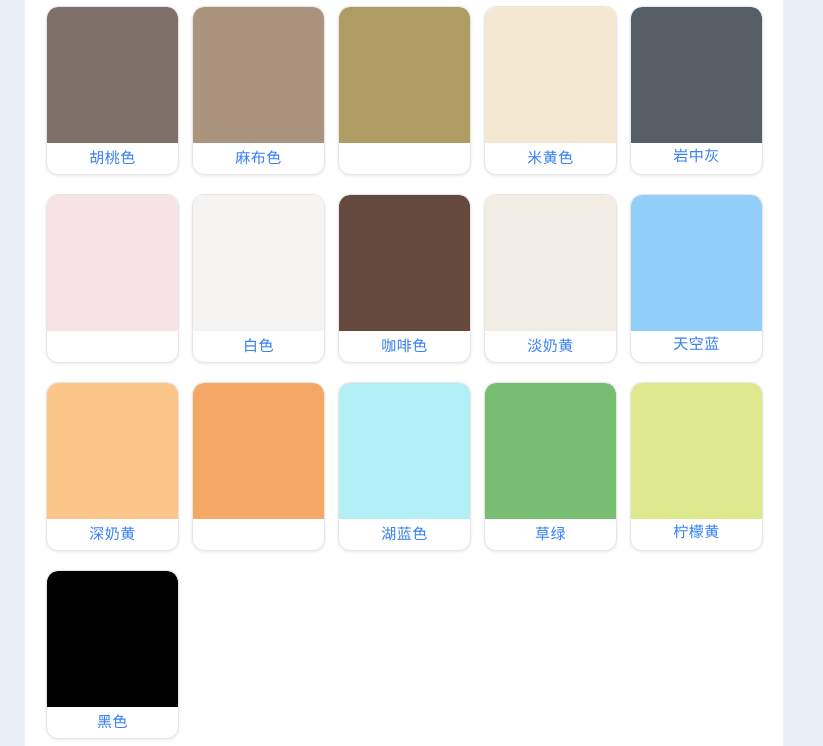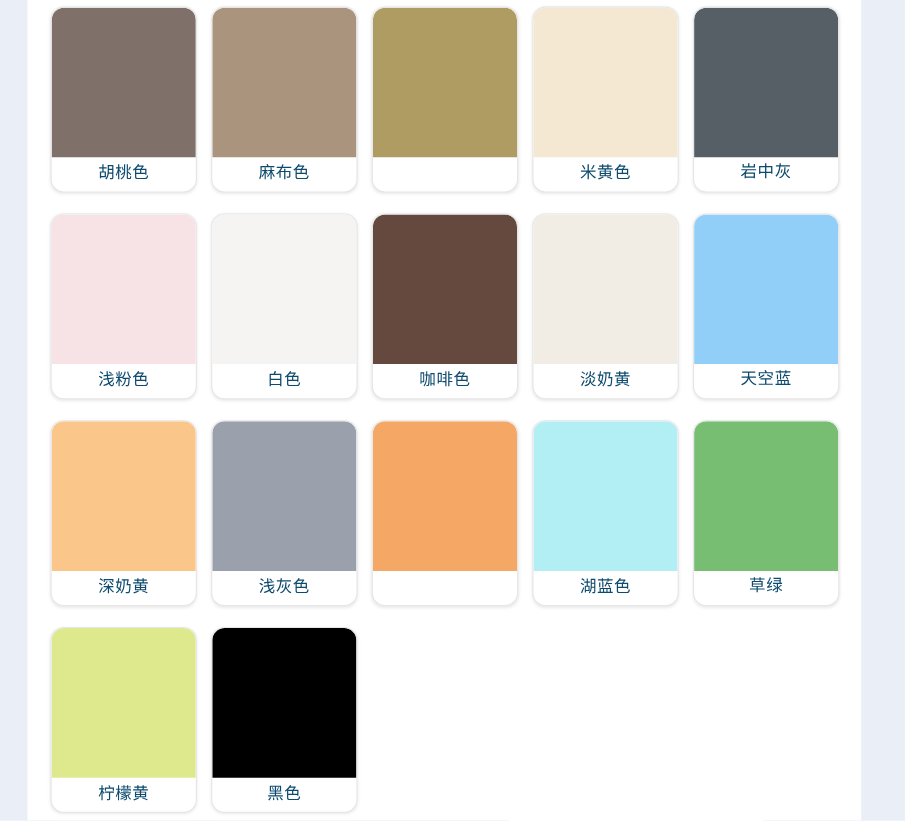--- a/index.html
+++ b/index.html
@@ -64,21 +64,21 @@
     flex: none;
     border-top-left-radius: 11px;
     border-top-right-radius: 11px;
   }
   .swatch-label {
     flex: 1 1 auto;
     display: flex;
     align-items: center;
     justify-content: center;
     font-size: 15px;
-    color: #0c4a6e;
+    color: #3b82f6;
     letter-spacing: 0.5px;
     line-height: 1;
     padding-bottom: 2px;
     user-select: none;
   }
 </style>
 </head>
 <body style="background-color: rgb(233, 238, 247);">
 
 <div id="app-root" style="background-color: rgb(233, 238, 247);">
@@ -98,45 +98,40 @@
         <div class="swatch-card">
           <div class="swatch-color" style="background-color: rgb(244, 232, 210);"></div>
           <div class="swatch-label">米黄色</div>
         </div>
         <div class="swatch-card">
           <div class="swatch-color" style="background-color: rgb(86, 94, 102);"></div>
           <div class="swatch-label">岩中灰</div>
         </div>
         <div class="swatch-card">
           <div class="swatch-color" style="background-color: rgb(247, 227, 230);"></div>
-          <div class="swatch-label">浅粉色</div>
         </div>
         <div class="swatch-card">
           <div class="swatch-color" style="background-color: rgb(245, 244, 243);"></div>
           <div class="swatch-label">白色</div>
         </div>
         <div class="swatch-card">
           <div class="swatch-color" style="background-color: rgb(101, 73, 63);"></div>
           <div class="swatch-label">咖啡色</div>
         </div>
         <div class="swatch-card">
           <div class="swatch-color" style="background-color: rgb(242, 237, 228);"></div>
           <div class="swatch-label">淡奶黄</div>
         </div>
         <div class="swatch-card">
           <div class="swatch-color" style="background-color: rgb(146, 207, 248);"></div>
           <div class="swatch-label">天空蓝</div>
         </div>
         <div class="swatch-card">
           <div class="swatch-color" style="background-color: rgb(251, 198, 138);"></div>
           <div class="swatch-label">深奶黄</div>
-        </div>
-        <div class="swatch-card">
-          <div class="swatch-color" style="background-color: rgb(155, 160, 173);"></div>
-          <div class="swatch-label">浅灰色</div>
         </div>
         <div class="swatch-card">
           <div class="swatch-color" style="background-color: rgb(245, 168, 101);"></div>
         </div>
         <div class="swatch-card">
           <div class="swatch-color" style="background-color: rgb(178, 239, 245);"></div>
           <div class="swatch-label">湖蓝色</div>
         </div>
         <div class="swatch-card">
           <div class="swatch-color" style="background-color: rgb(119, 190, 114);"></div>

